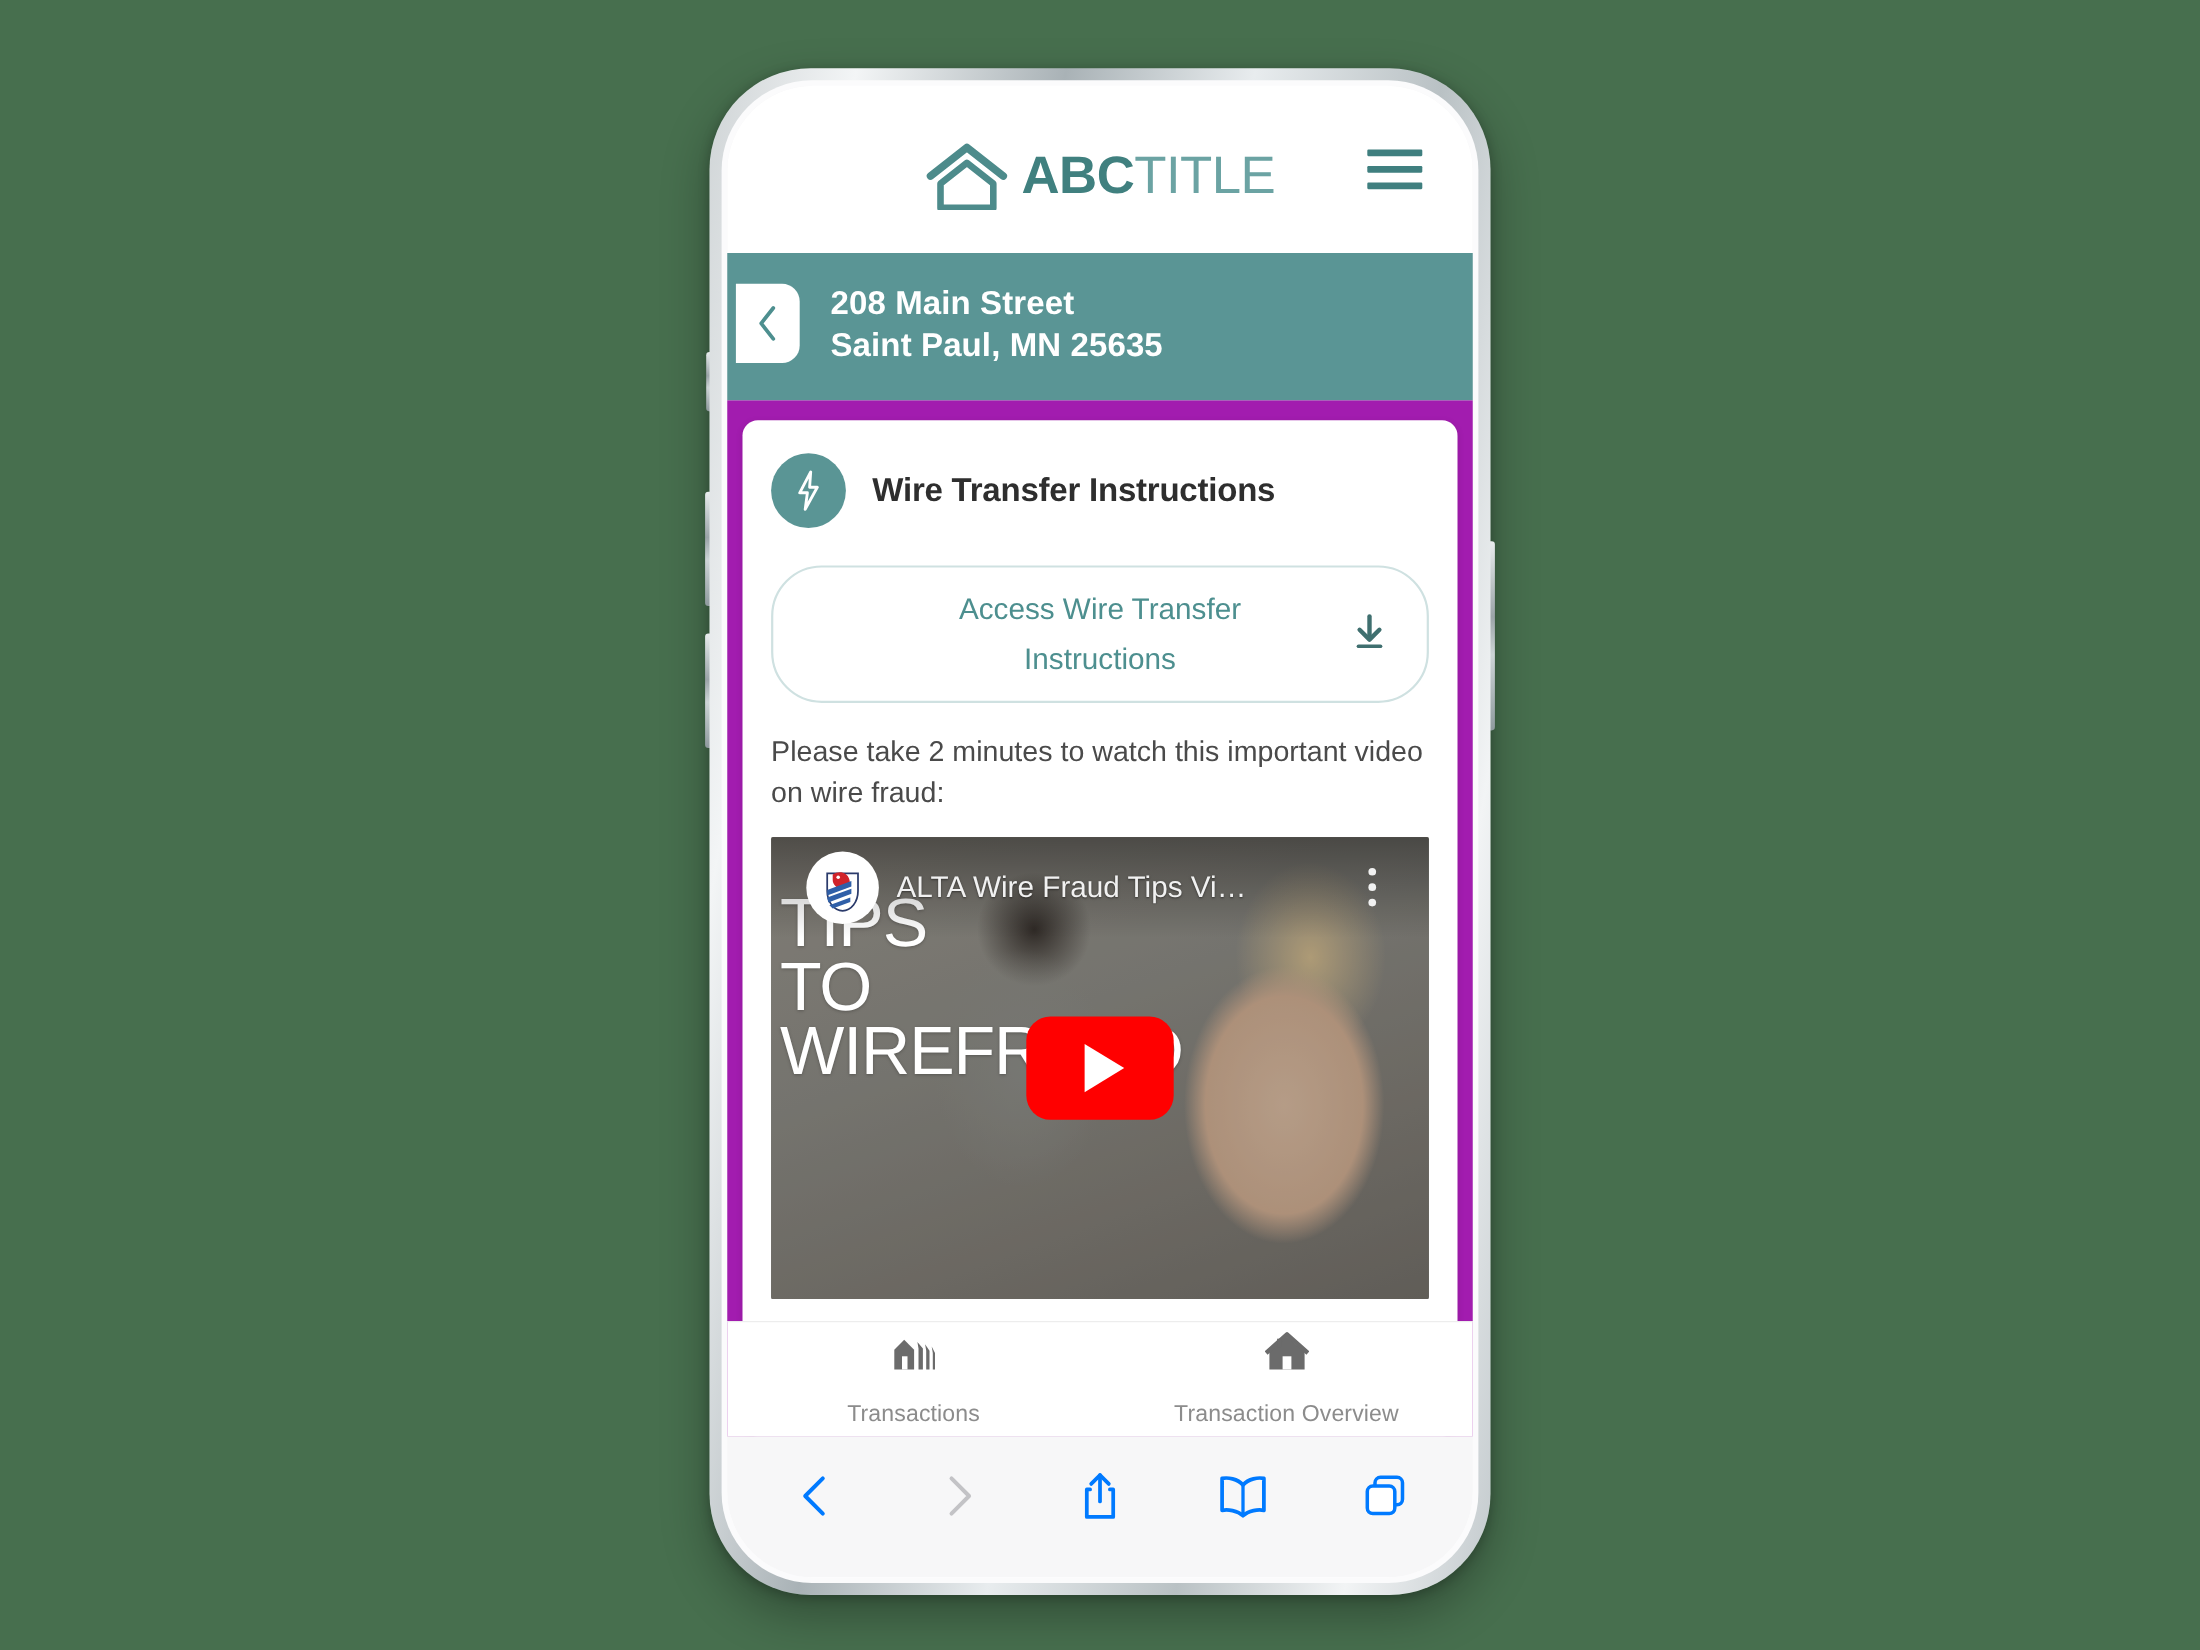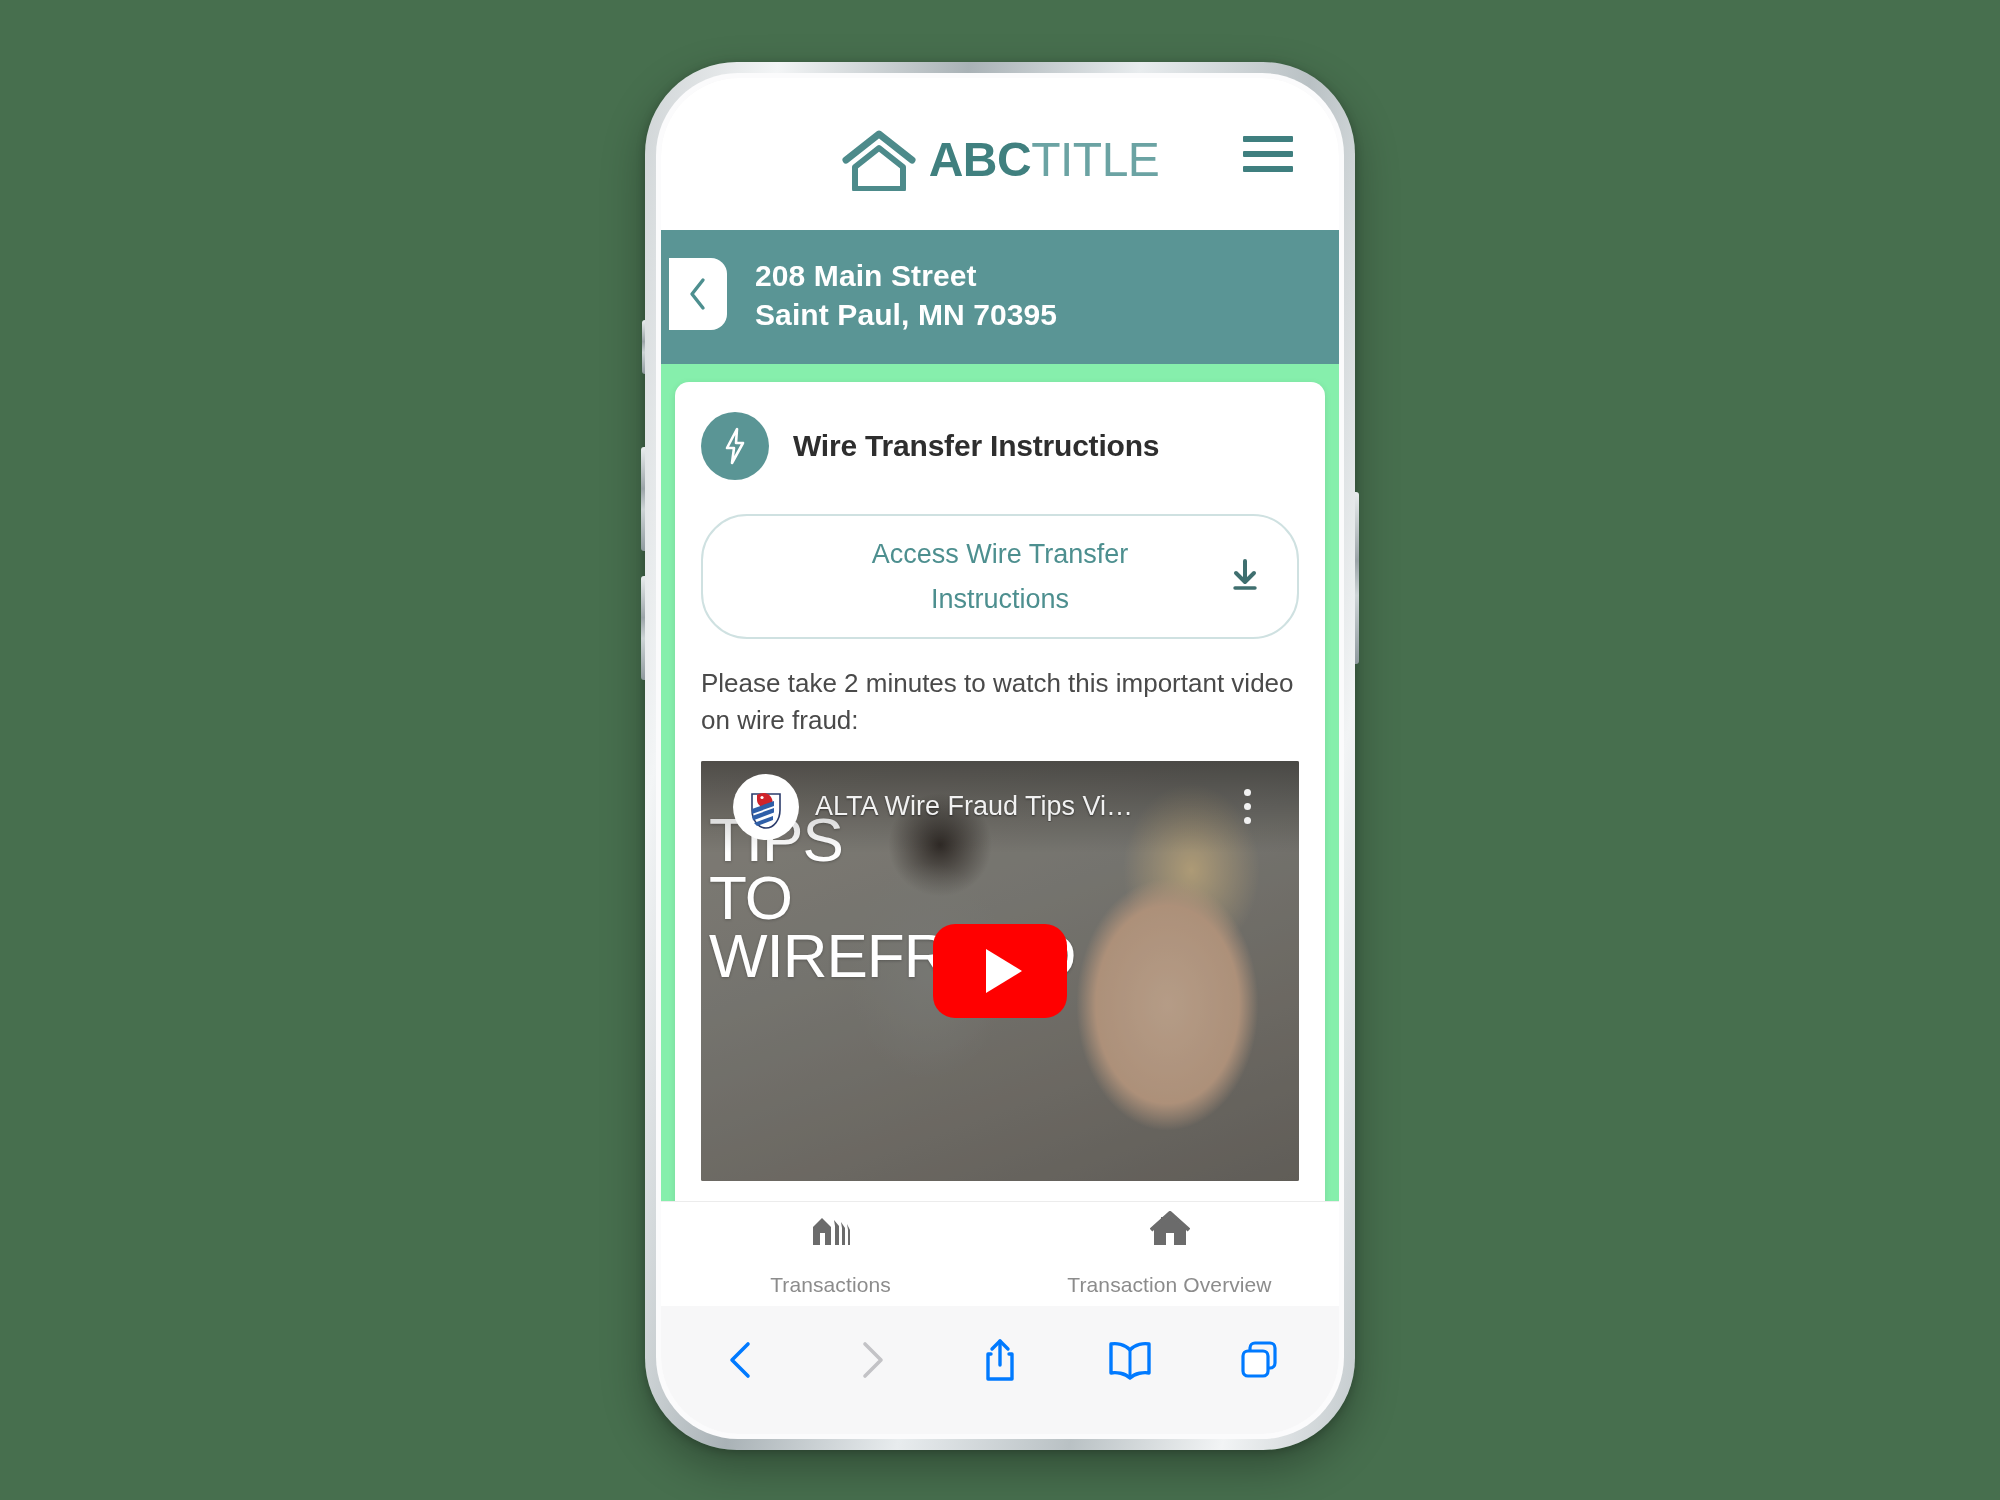--- a/index.html
+++ b/index.html
@@ -127,21 +127,21 @@
     color: #ffffff;
     font-size: 30px;
     font-weight: 700;
     line-height: 1.30;
     letter-spacing: 0.1px;
     padding-top: 4px;
   }
 
   
   .page-body {
-    background: #86efac;
+    background: #a21caf;
     padding: 18px 14px 0 14px;
     flex: 1;
     position: relative;
   }
   .card {
     background: #ffffff;
     border-radius: 14px;
     box-shadow: 0 2px 7px rgba(0,0,0,0.10);
     padding: 30px 26px 0 26px;
     height: 100%;
@@ -376,21 +376,21 @@
       <div class="address-bar">
         <div class="back-btn">
           <span>
             <svg width="22" height="36" viewBox="0 0 22 36">
               <polyline points="16,4 5,18 16,32" fill="none" stroke="#4d8f8f" stroke-width="3.4" stroke-linecap="round" stroke-linejoin="round"></polyline>
             </svg>
           </span>
         </div>
         <div class="address-text">
           <div>208 Main Street</div>
-          <div>Saint Paul, MN 70395</div>
+          <div>Saint Paul, MN 25635</div>
         </div>
       </div>
 
       <div class="page-body">
         <div class="card">
 
           <div class="card-title-row">
             <div class="bolt-circle">
               <svg width="28" height="40" viewBox="0 0 28 40">
                 <path d="M16 3 L6 22 L13 22 L11 37 L22 17 L15 17 Z" fill="none" stroke="#ffffff" stroke-width="2.6" stroke-linejoin="round"></path>

